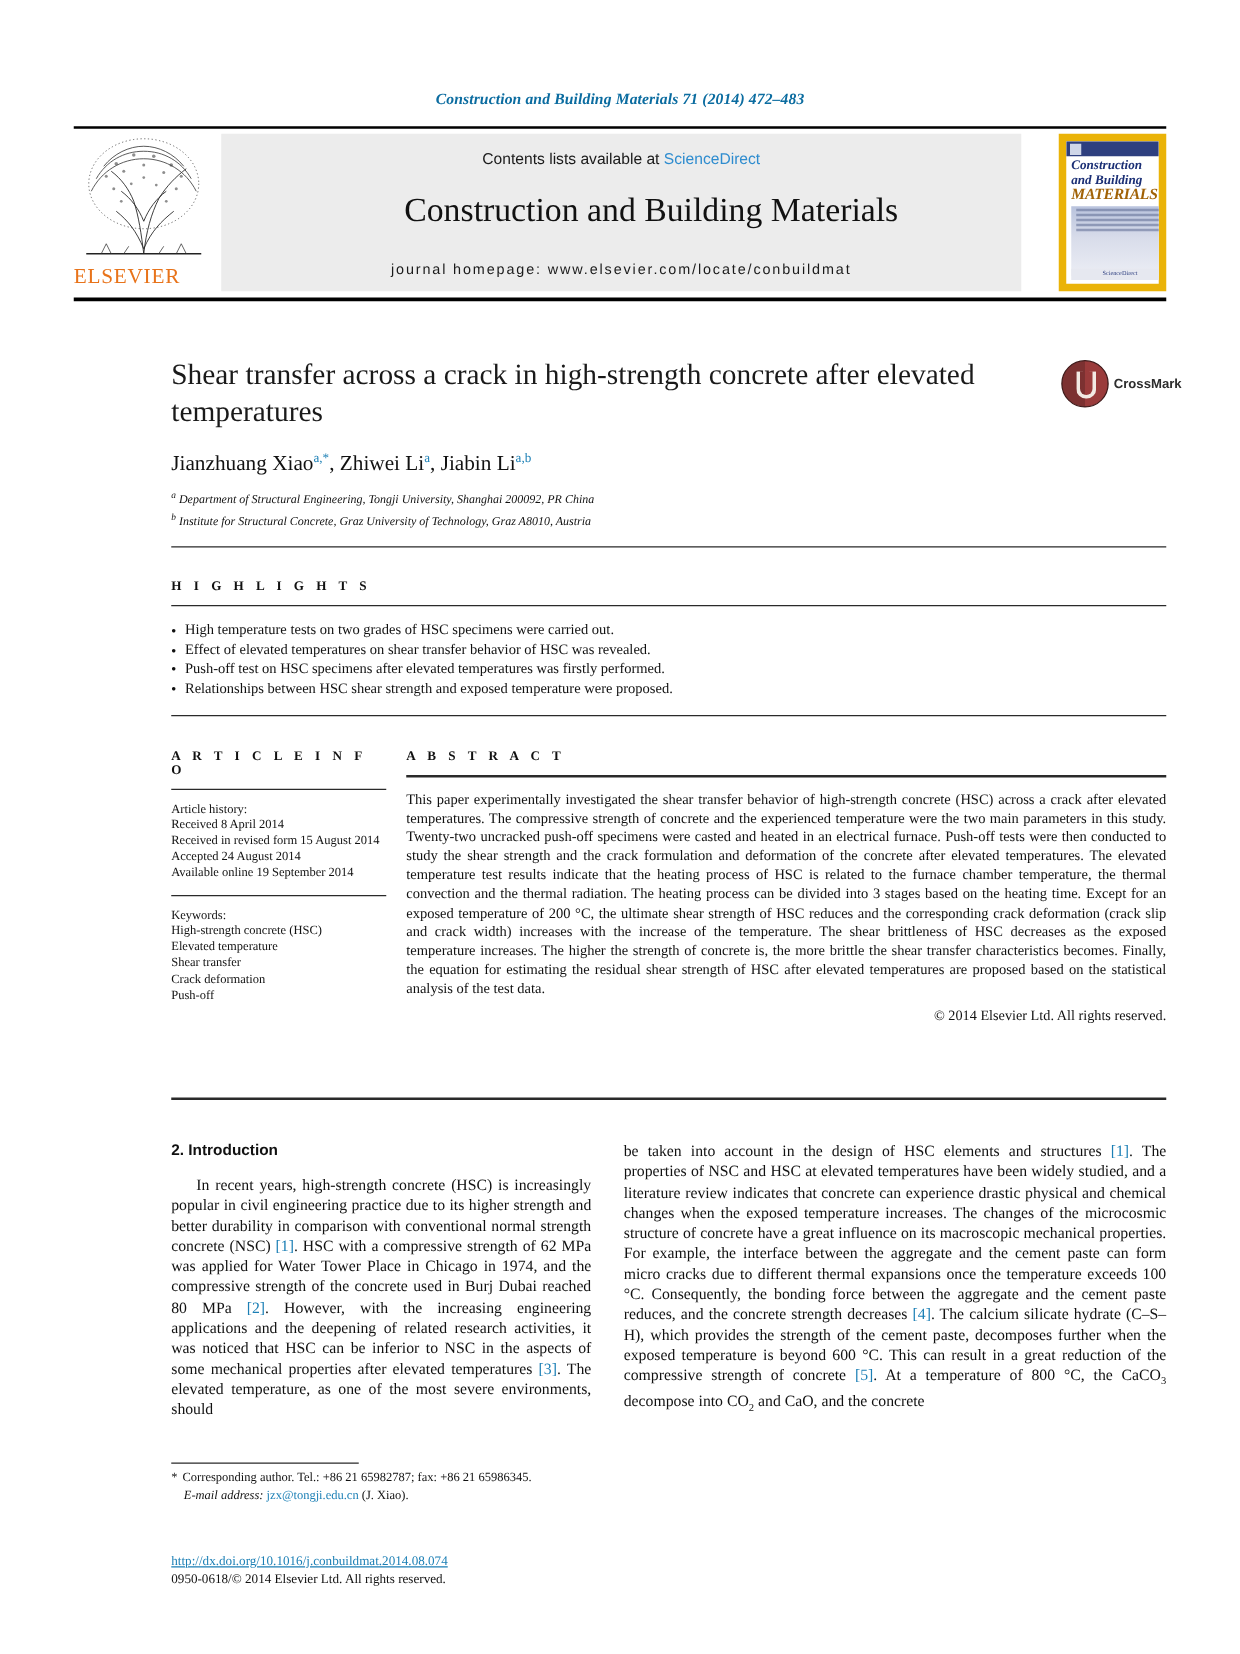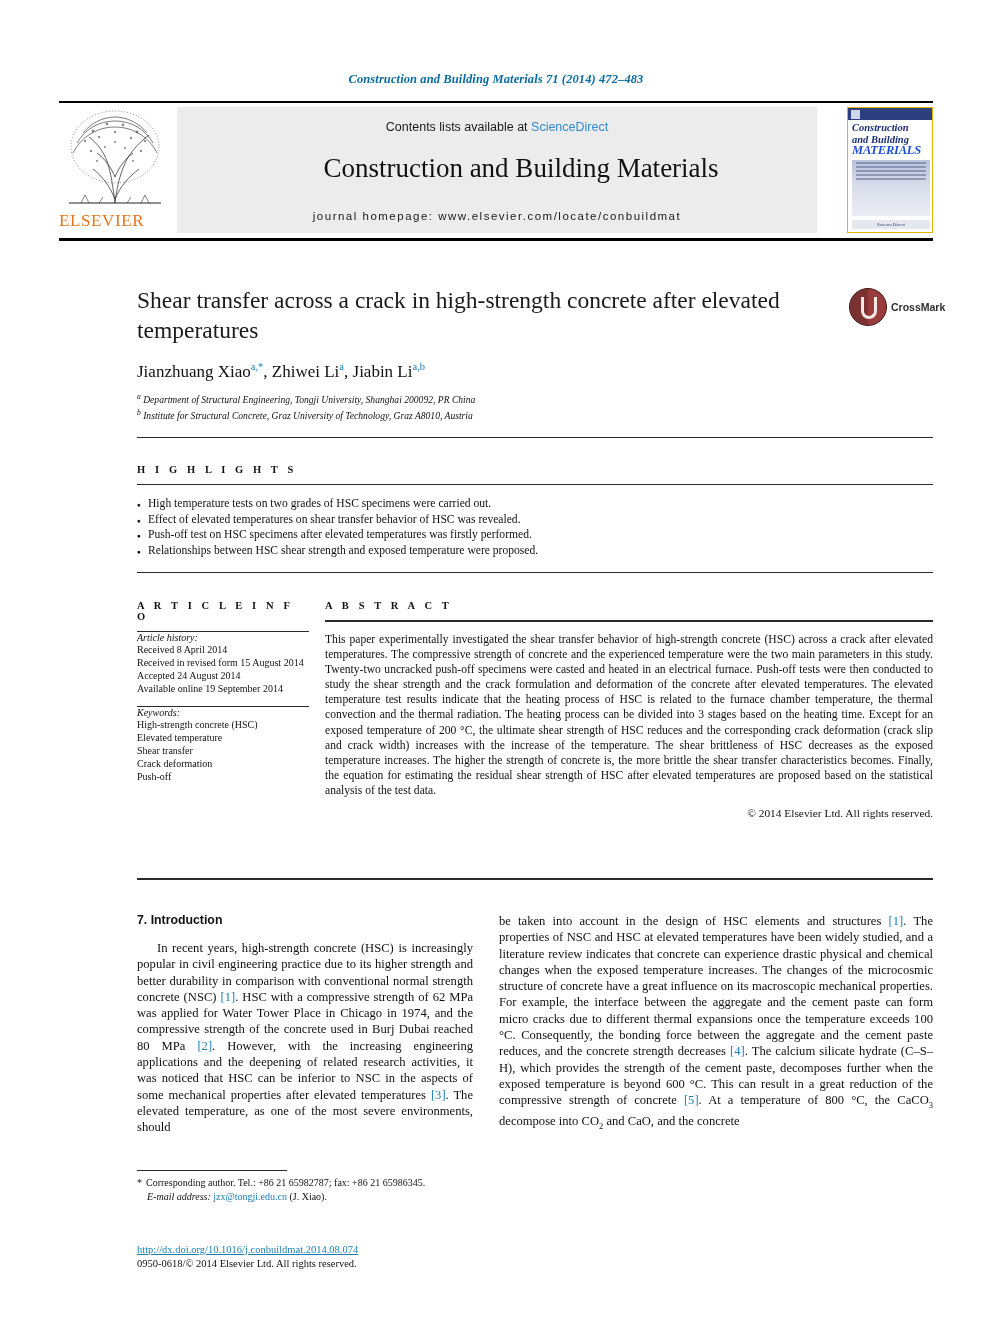--- a/index.html
+++ b/index.html
@@ -125,21 +125,21 @@
     letter-spacing: 1.5px;
     color: #1a1a1a;
   }
   .cover {
     position: absolute;
     right: 0;
     top: 2px;
     width: 86px;
     height: 126px;
     background: #fff;
-    border: 1px solid #eab308;
+    border: 6px solid #eab308;
     box-sizing: border-box;
     overflow: hidden;
   }
   .cover-top {
     position: absolute;
     left: 0; top: 0; right: 0;
     height: 12px;
     background: #2e3f7f;
   }
   .cover-sq {
@@ -154,21 +154,21 @@
     top: 14px;
     width: 78px;
     font-family: "Liberation Serif", serif;
     font-weight: bold;
     font-style: italic;
     font-size: 10.5px;
     line-height: 11.5px;
     color: #1b2f75;
   }
   .cover-title .mat {
-    color: #1d4ed8;
+    color: #a16207;
     font-size: 12.5px;
     letter-spacing: -.2px;
     display: block;
   }
   .cover-img {
     position: absolute;
     left: 4px;
     top: 52px;
     width: 78px;
     height: 56px;
@@ -364,24 +364,23 @@
     width: 172px;
   }
   .info-rule {
     margin-top: 9px;
     width: 172px;
     height: 1px;
     background: #2a2a2a;
   }
   .info-sub {
     font-family: "Liberation Serif", serif;
-    font-style: italic;
     font-size: 10px;
     color: #111;
-    margin-top: 0;
+    margin-top: 10px;
   }
   .info-line {
     font-family: "Liberation Serif", serif;
     font-size: 10px;
     line-height: 13px;
     color: #111;
   }
   .info-rule2 {
     margin-top: 11px;
     width: 172px;
@@ -643,21 +642,21 @@
 
   <div class="abs-col">
     <div class="sec-label">A B S T R A C T</div>
     <div class="abs-rule"></div>
     <div class="abs-text">This paper experimentally investigated the shear transfer behavior of high-strength concrete (HSC) across a crack after elevated temperatures. The compressive strength of concrete and the experienced temperature were the two main parameters in this study. Twenty-two uncracked push-off specimens were casted and heated in an electrical furnace. Push-off tests were then conducted to study the shear strength and the crack formulation and deformation of the concrete after elevated temperatures. The elevated temperature test results indicate that the heating process of HSC is related to the furnace chamber temperature, the thermal convection and the thermal radiation. The heating process can be divided into 3 stages based on the heating time. Except for an exposed temperature of 200 °C, the ultimate shear strength of HSC reduces and the corresponding crack deformation (crack slip and crack width) increases with the increase of the temperature. The shear brittleness of HSC decreases as the exposed temperature increases. The higher the strength of concrete is, the more brittle the shear transfer characteristics becomes. Finally, the equation for estimating the residual shear strength of HSC after elevated temperatures are proposed based on the statistical analysis of the test data.</div>
     <div class="abs-copy">© 2014 Elsevier Ltd. All rights reserved.</div>
   </div>
   <div class="rule-abs-bottom"></div>
 
   <div class="body-left">
-    <h2 class="sec-head">7. Introduction</h2>
+    <h2 class="sec-head">2. Introduction</h2>
     <p class="para indent"><span>In recent years, high-strength concrete (HSC) is increasingly popular in civil engineering practice due to its higher strength and better durability in comparison with conventional normal strength concrete (NSC) </span><span class="ref">[1]</span><span>. HSC with a compressive strength of 62 MPa was applied for Water Tower Place in Chicago in 1974, and the compressive strength of the concrete used in Burj Dubai reached 80 MPa </span><span class="ref">[2]</span><span>. However, with the increasing engineering applications and the deepening of related research activities, it was noticed that HSC can be inferior to NSC in the aspects of some mechanical properties after elevated temperatures </span><span class="ref">[3]</span><span>. The elevated temperature, as one of the most severe environments, should</span></p>
   </div>
 
   <div class="body-right">
     <p class="para"><span>be taken into account in the design of HSC elements and structures </span><span class="ref">[1]</span><span>. The properties of NSC and HSC at elevated temperatures have been widely studied, and a literature review indicates that concrete can experience drastic physical and chemical changes when the exposed temperature increases. The changes of the microcosmic structure of concrete have a great influence on its macroscopic mechanical properties. For example, the interface between the aggregate and the cement paste can form micro cracks due to different thermal expansions once the temperature exceeds 100 °C. Consequently, the bonding force between the aggregate and the cement paste reduces, and the concrete strength decreases </span><span class="ref">[4]</span><span>. The calcium silicate hydrate (C–S–H), which provides the strength of the cement paste, decomposes further when the exposed temperature is beyond 600 °C. This can result in a great reduction of the compressive strength of concrete </span><span class="ref">[5]</span><span>. At a temperature of 800 °C, the CaCO</span><sub>3</sub><span> decompose into CO</span><sub>2</sub><span> and CaO, and the concrete</span></p>
   </div>
 
   <div class="foot-rule"></div>
   <div class="footnote">
     <span class="star">*</span><span>Corresponding author. Tel.: +86 21 65982787; fax: +86 21 65986345.</span><br>

